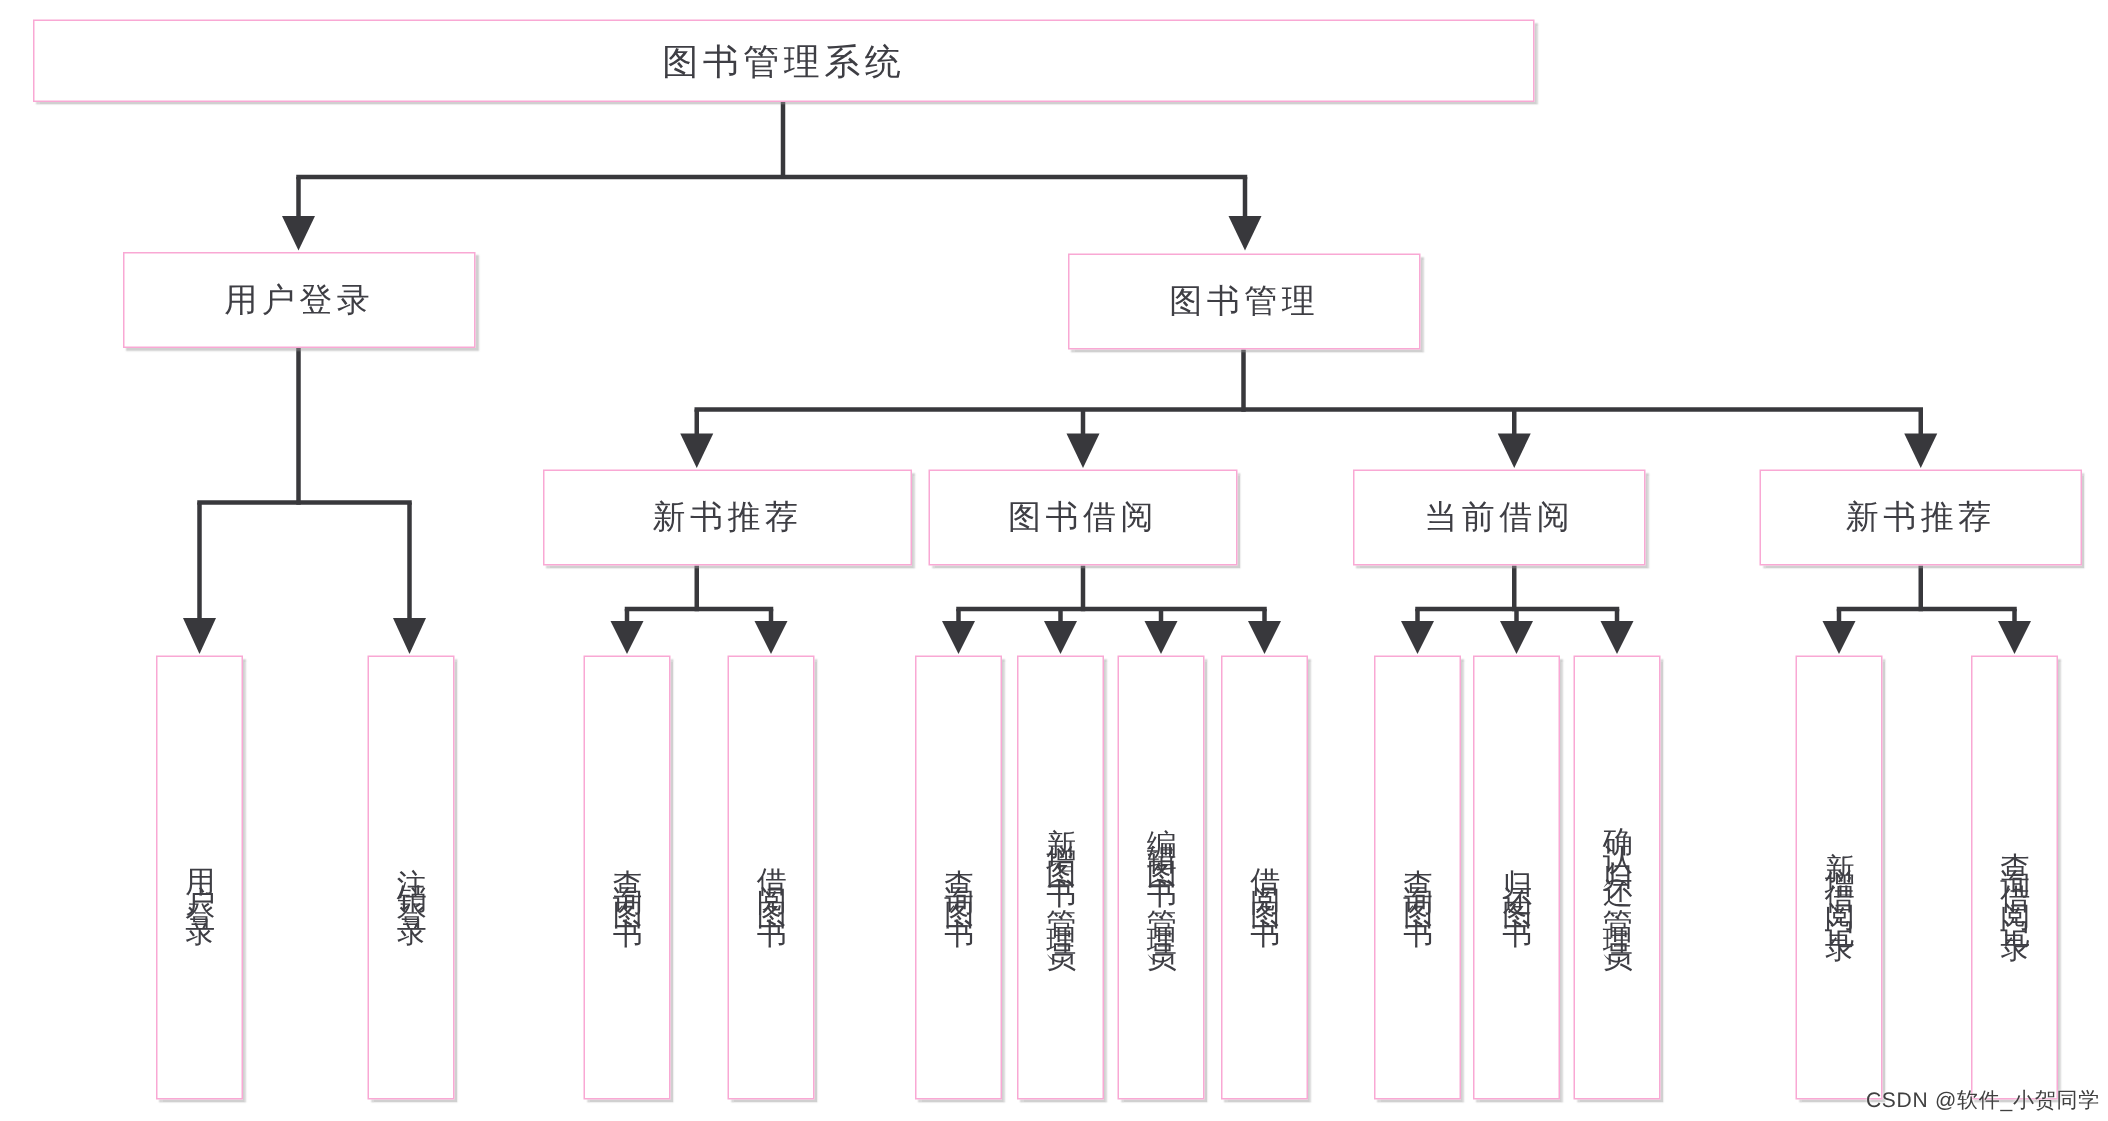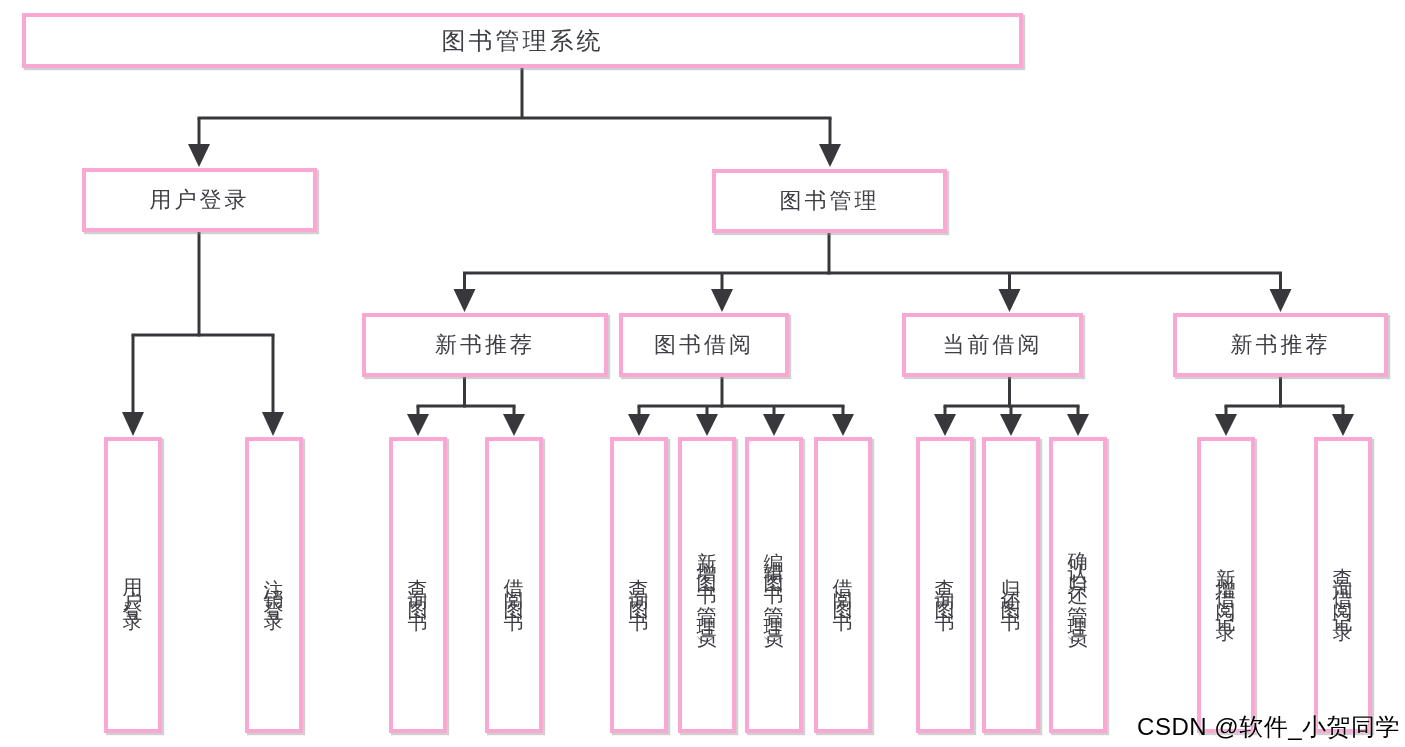--- a/index.html
+++ b/index.html
@@ -5,34 +5,34 @@
   html,body { margin:0; padding:0; background:#ffffff; }
   body {
     width:1405px; height:747px; position:relative; overflow:hidden;
     font-family:"Liberation Sans","DejaVu Sans",sans-serif;
     color:#3e3e44;
   }
   .stage { position:absolute; left:0; top:0; width:1405px; height:747px; }
   svg.connectors { position:absolute; left:0; top:0; z-index:1; }
   .box {
     position:absolute; background:#ffffff;
-    border:4px solid #f9a8d4; box-sizing:border-box;
+    border:1px solid #f9a8d4; box-sizing:border-box;
     display:flex; align-items:center; justify-content:center;
     z-index:2;
     box-shadow:2px 2px 1px rgba(150,150,150,0.45);
   }
   .h-label { letter-spacing:3px; white-space:nowrap; }
   .root-box  { left:22px;  top:13px;  width:1001px; height:55px; font-size:24px; }
   .l2-box, .l3-box { height:64px; font-size:22px; }
   .n-user-login { left:82px;  top:168px; width:235px; }
   .n-book-mgmt  { left:712px; top:169px; width:235px;justify-content:center; }
   .l3-box { top:313px; }
   .n-newbook { left:362px;  width:246px; }
-  .n-borrow  { left:619px;  width:170px; }
-  .n-current { left:902px;  width:181px; }
+  .n-borrow  { left:619px;  width:206px; }
+  .n-current { left:902px;  width:195px; }
   .n-records { left:1173px; width:215px; }
   .leaf { top:437px; width:58px; height:296px; font-size:20px; }
   .leaf .v-label {
     writing-mode:vertical-rl;
     letter-spacing:11px;
     line-height:58px;
     white-space:nowrap;
   }
   .lf1  { left:104px; }
   .lf2  { left:245px; }
@@ -42,21 +42,21 @@
   .lf6  { left:678px; }
   .lf7  { left:745px; }
   .lf8  { left:814px; }
   .lf9  { left:916px; }
   .lf10 { left:982px; }
   .lf11 { left:1049px; }
   .lf12 { left:1197px; }
   .lf13 { left:1314px; }
   .watermark {
     position:absolute; right:5px; bottom:4px; z-index:3;
-    font-size:24px; color:#000000; letter-spacing:0.5px;
+    font-size:14px; color:#404040; letter-spacing:0.5px;
     text-shadow:0 0 2px #ffffff;
   }
 </style>
 </head>
 <body>
 
 <div class="stage">
 
   <svg class="connectors" width="1405" height="747" viewBox="0 0 1405 747">
     <g stroke="#38383c" stroke-width="3" fill="none">

